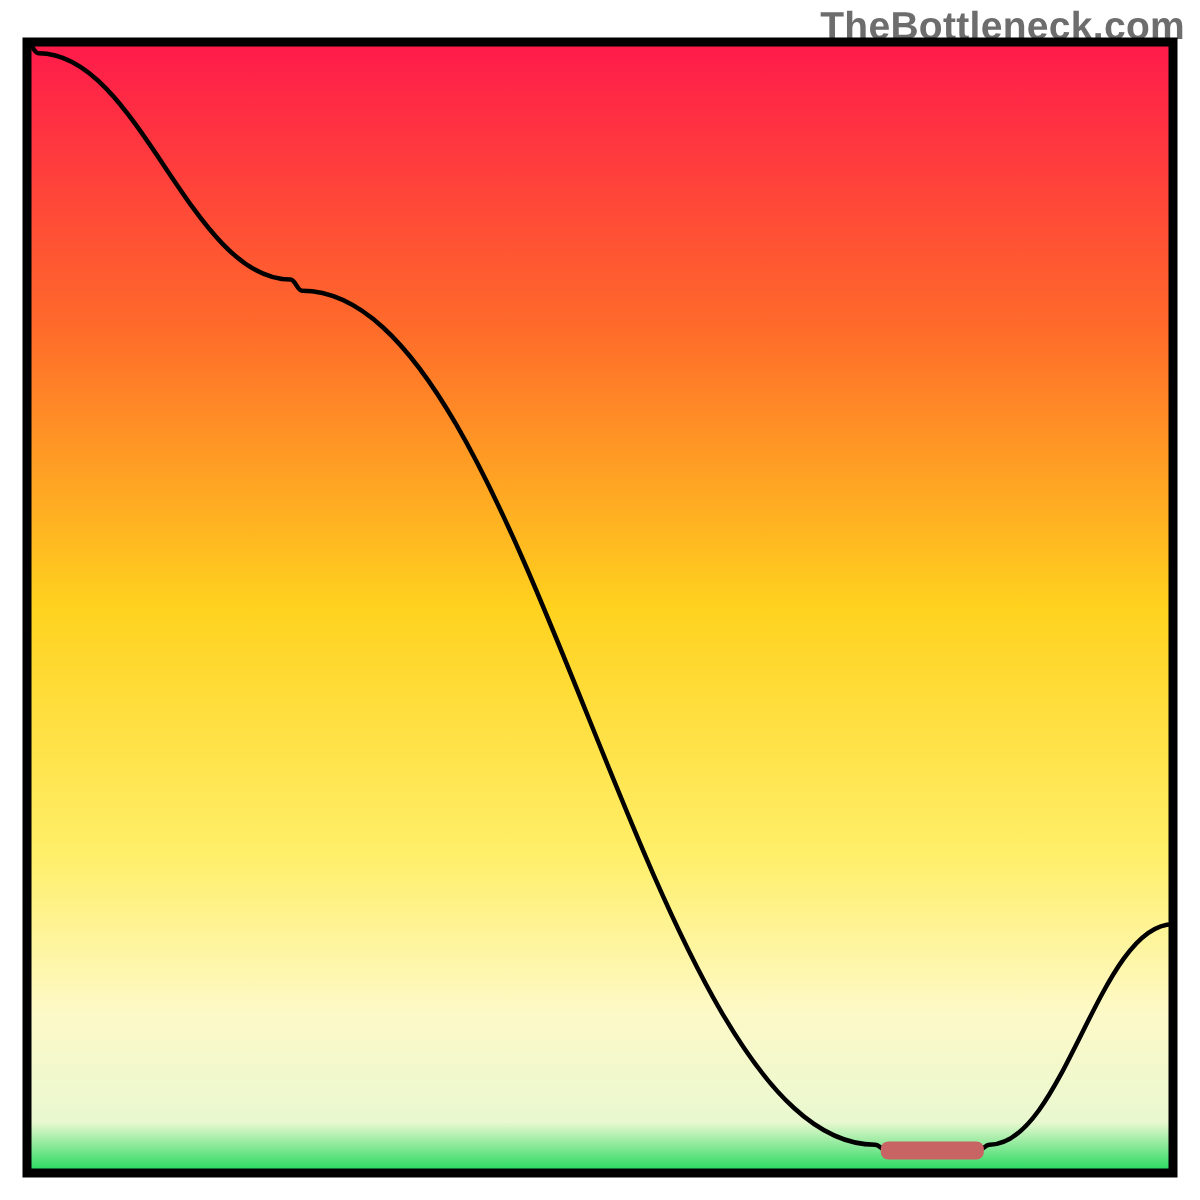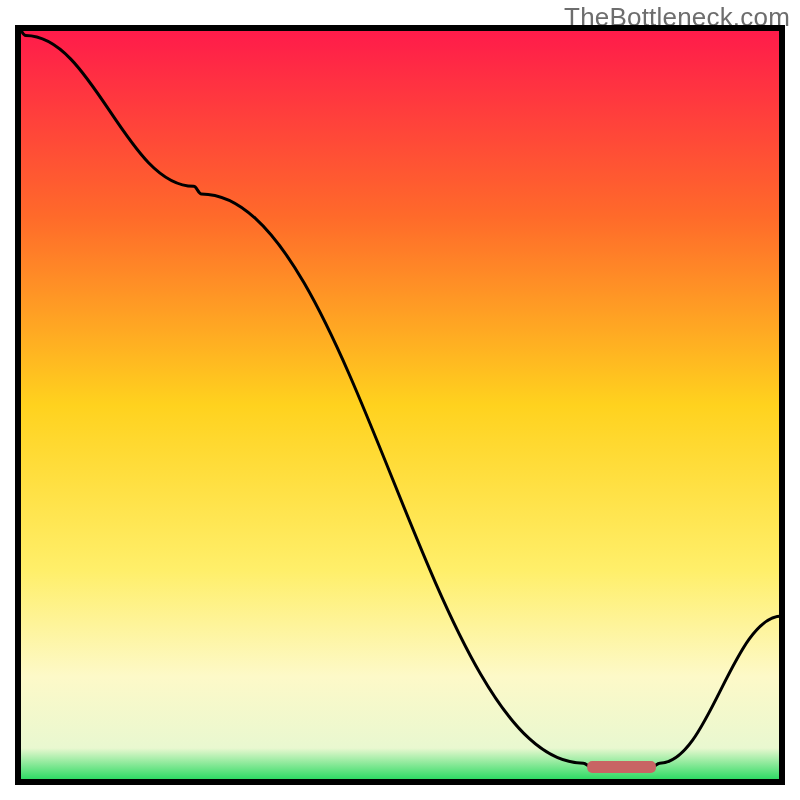--- a/index.html
+++ b/index.html
@@ -14,21 +14,21 @@
   .wrap {
     position: relative;
     width: 800px;
     height: 800px;
   }
   .watermark {
     position: absolute;
     top: 2px;
     right: 10px;
     font-size: 26px;
-    font-weight: 400;
+    font-weight: 700;
     color: #6d6d6d;
     letter-spacing: 0.2px;
   }
   svg.plot {
     position: absolute;
     left: 0;
     top: 0;
   }
 </style>
 </head>

